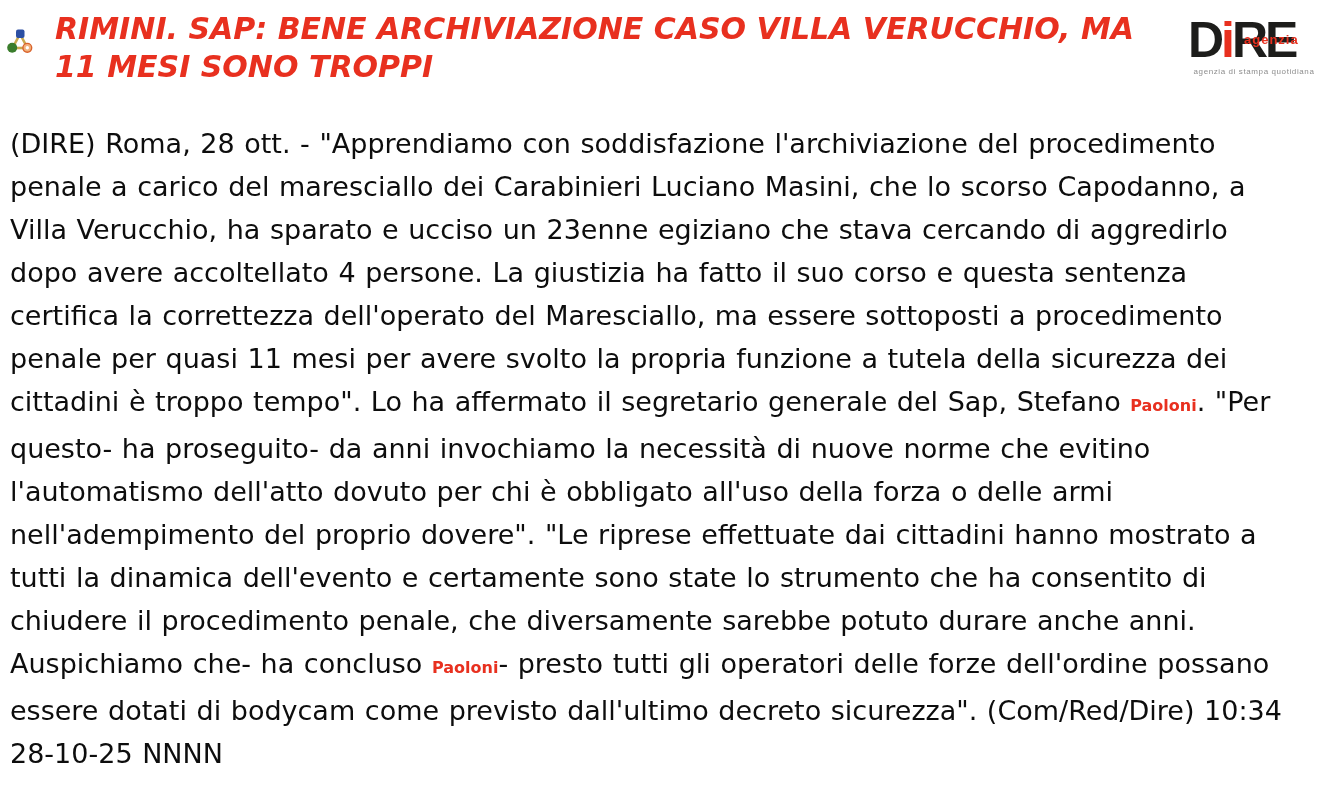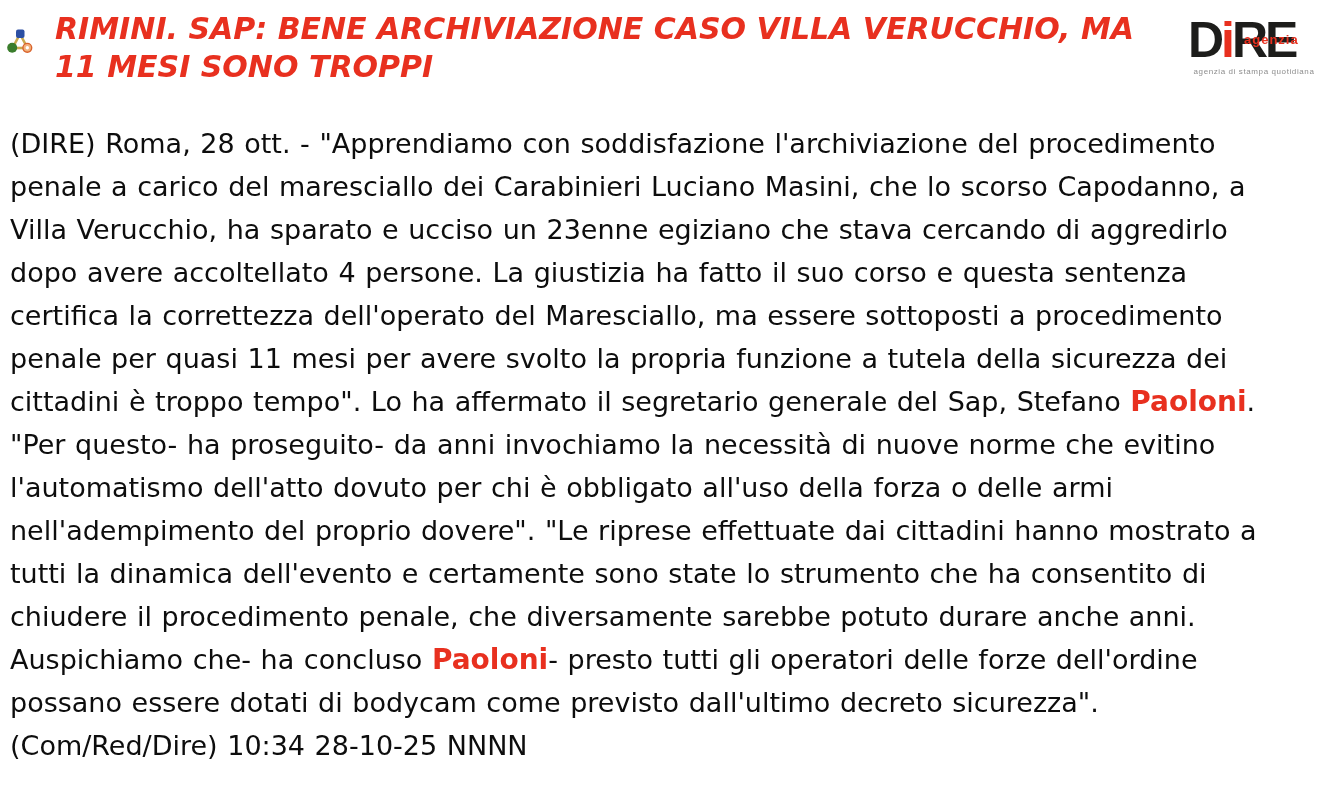--- a/index.html
+++ b/index.html
@@ -83,21 +83,21 @@
     top: 122px;
     width: 1284px;
     font-size: 27px;
     line-height: 43px;
     color: #0d0d0d;
     word-spacing: 1px;
   }
   .hl {
     color: #e8301f;
     font-weight: bold;
-    font-size: 28px;
+    font-size: 16px;
   }
 </style>
 </head>
 <body>
 
 <div class="page">
 
   <span class="molecule">
     <svg width="28" height="28" viewBox="0 0 28 28" aria-hidden="true">
       <line x1="14" y1="7" x2="6.5" y2="21" stroke="#c9a94e" stroke-width="2.6"></line>

